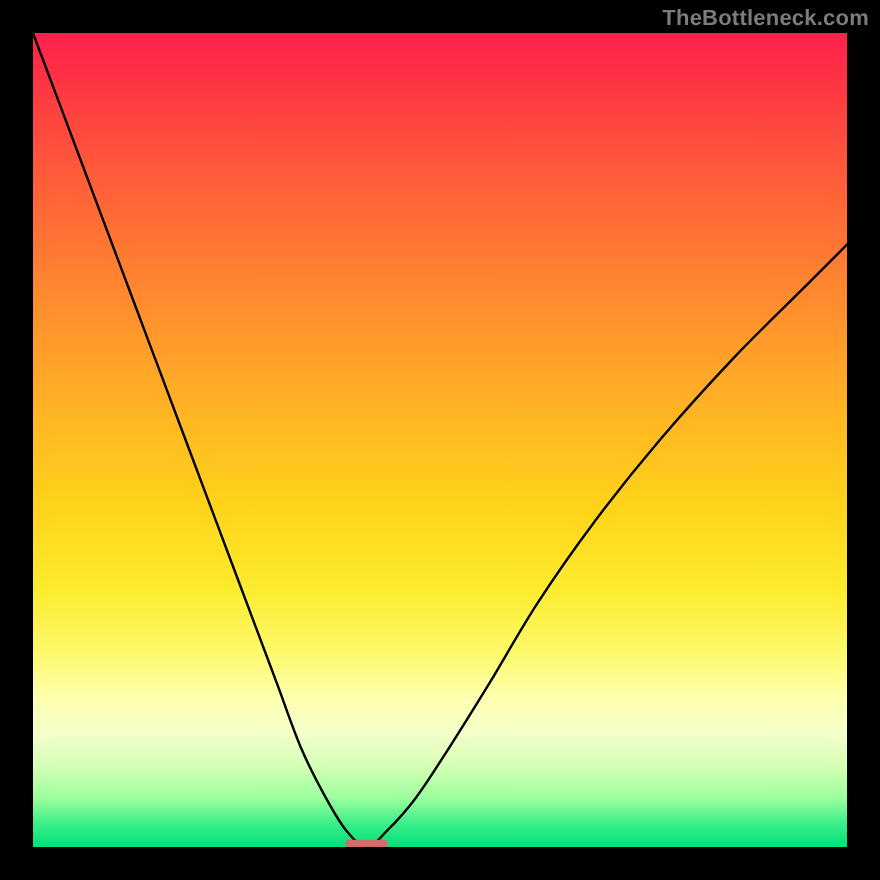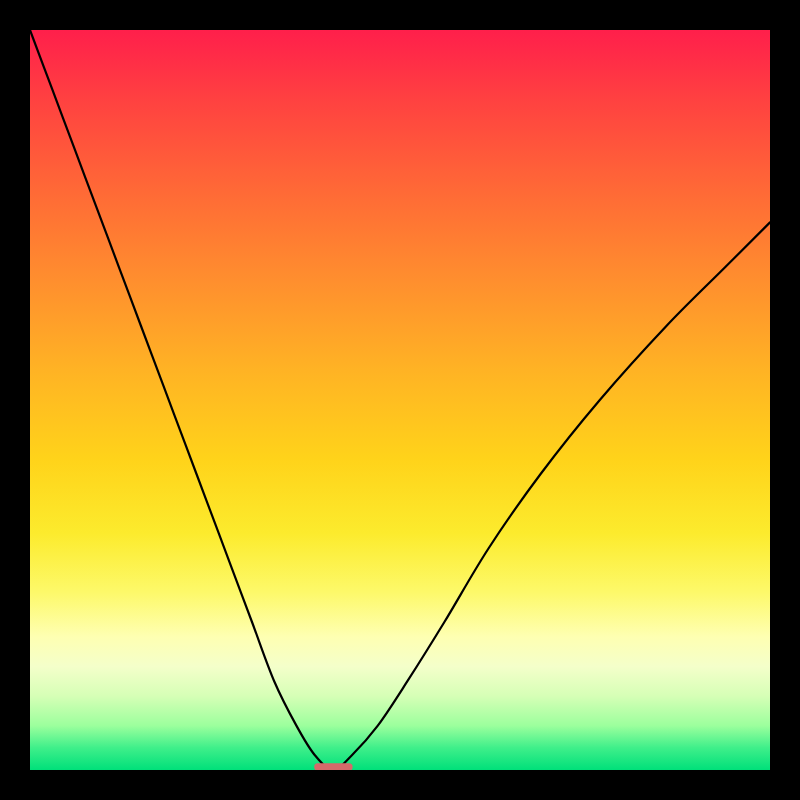--- a/index.html
+++ b/index.html
@@ -56,20 +56,21 @@
     left: 0;
     top: 0;
     width: 740px;
     height: 740px;
   }
 </style>
 </head>
 <body>
 
 <div class="frame">
+  <div class="watermark">TheBottleneck.com</div>
 
   <div class="plot">
     <svg class="curve" viewBox="0 0 740 740" preserveAspectRatio="none">
       <path id="curve-path" d="M 0.00 0.00 C 3.70 9.87, 14.80 39.47, 22.20 59.20 C 29.60 78.93, 37.00 98.67, 44.40 118.40 C 51.80 138.13, 59.20 157.87, 66.60 177.60 C 74.00 197.33, 81.40 217.07, 88.80 236.80 C 96.20 256.53, 103.60 276.27, 111.00 296.00 C 118.40 315.73, 125.80 335.47, 133.20 355.20 C 140.60 374.93, 148.00 394.67, 155.40 414.40 C 162.80 434.13, 170.20 453.87, 177.60 473.60 C 185.00 493.33, 192.40 513.07, 199.80 532.80 C 207.20 552.53, 214.60 572.27, 222.00 592.00 C 229.40 611.73, 236.80 633.93, 244.20 651.20 C 251.60 668.47, 259.62 683.27, 266.40 695.60 C 273.18 707.93, 278.73 717.80, 284.90 725.20 C 291.07 732.60, 297.23 740.00, 303.40 740.00 C 309.57 740.00, 314.50 732.60, 321.90 725.20 C 329.30 717.80, 338.55 707.93, 347.80 695.60 C 357.05 683.27, 366.30 668.47, 377.40 651.20 C 388.50 633.93, 400.83 614.20, 414.40 592.00 C 427.97 569.80, 442.77 542.67, 458.80 518.00 C 474.83 493.33, 492.10 468.67, 510.60 444.00 C 529.10 419.33, 548.83 394.67, 569.80 370.00 C 590.77 345.33, 615.43 318.20, 636.40 296.00 C 657.37 273.80, 678.33 254.07, 695.60 236.80 C 712.87 219.53, 732.60 199.80, 740.00 192.40" fill="none" stroke="#000000" stroke-width="2.2" stroke-linecap="round" stroke-linejoin="round"></path>
       <rect id="marker-rect" rx="3.70" ry="3.70" x="284.16" y="733.34" width="38.48" height="7.40" fill="#d46a6a"></rect>
     </svg>
   </div>
 </div>
 
 </body></html>

